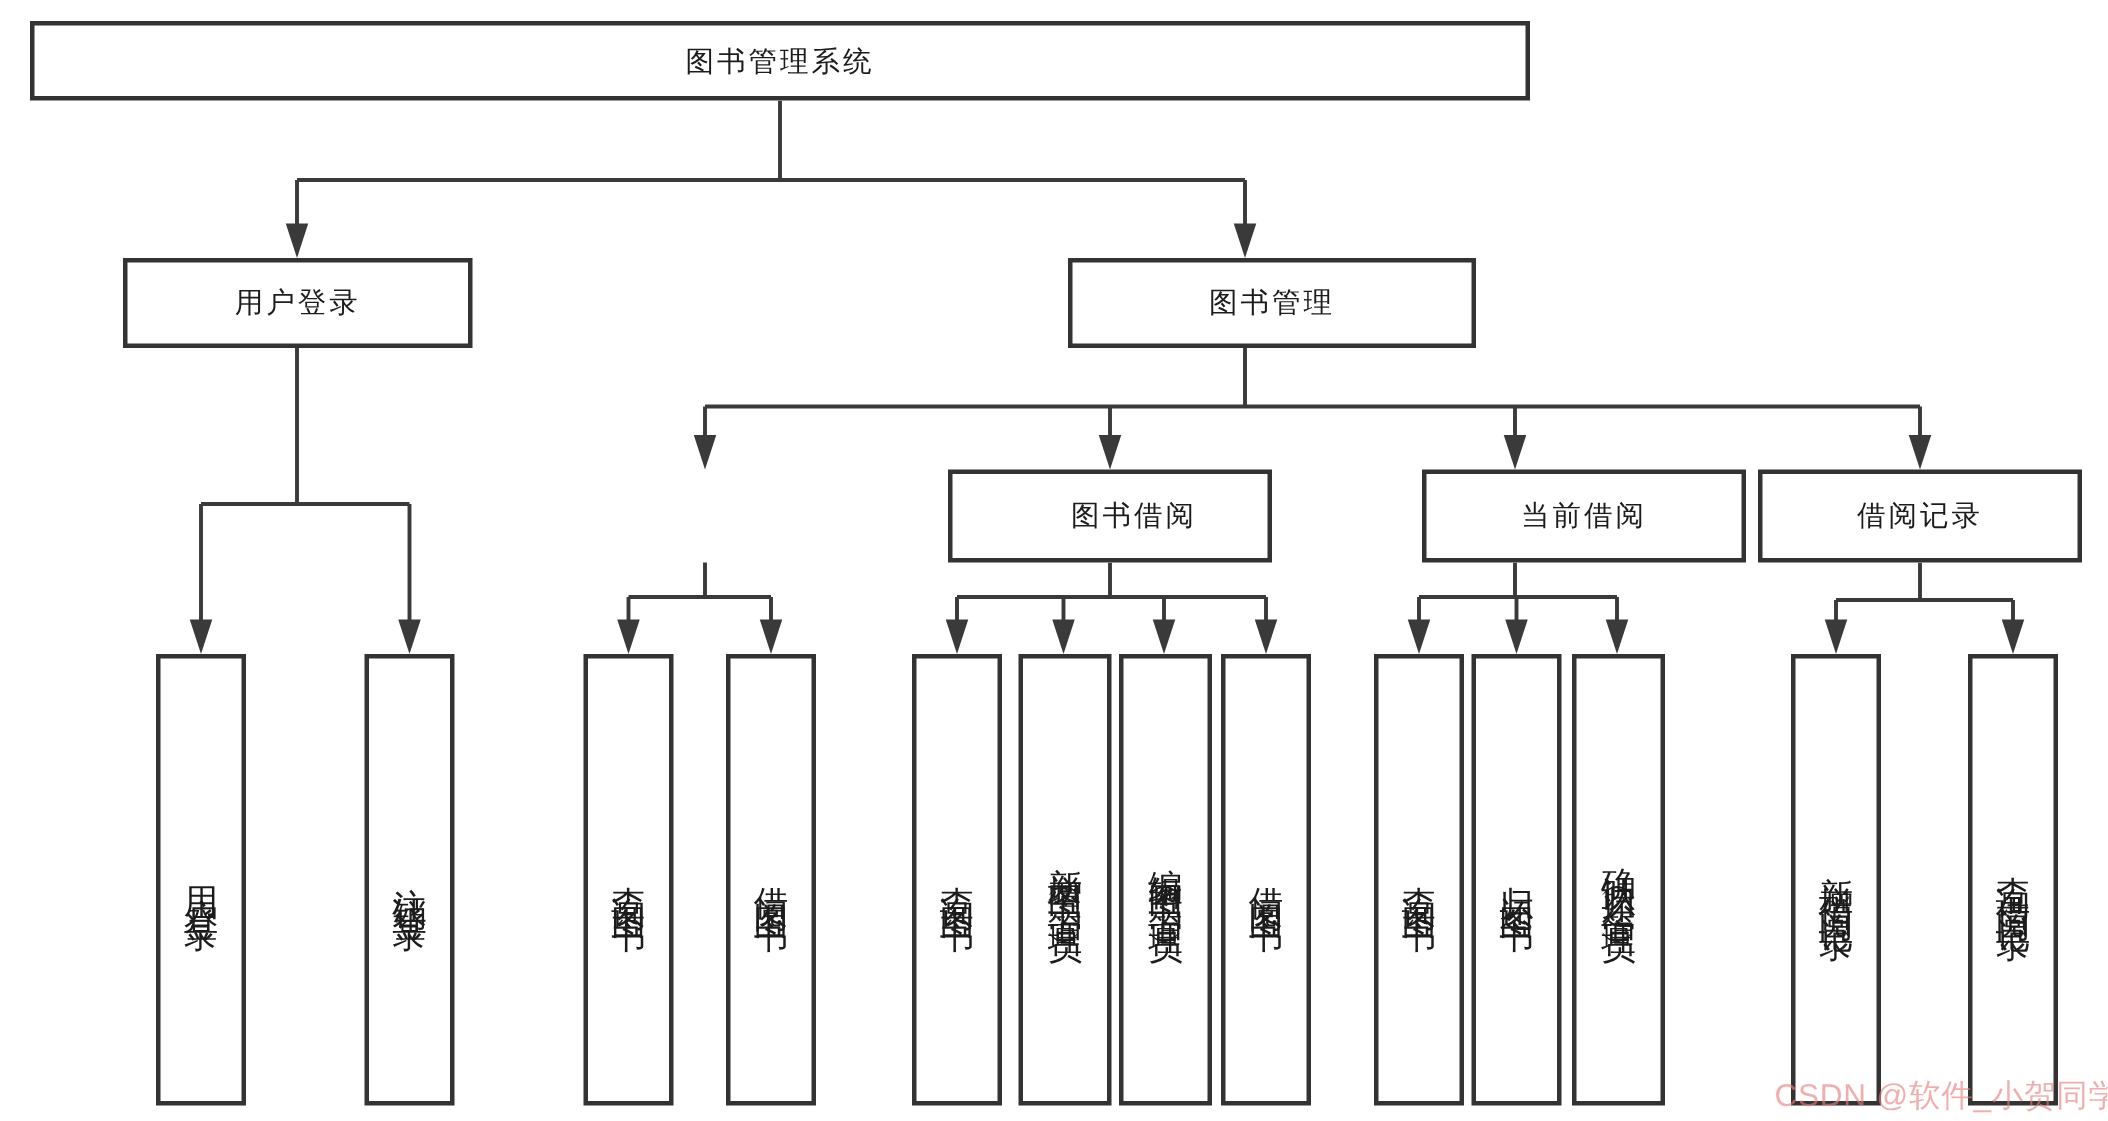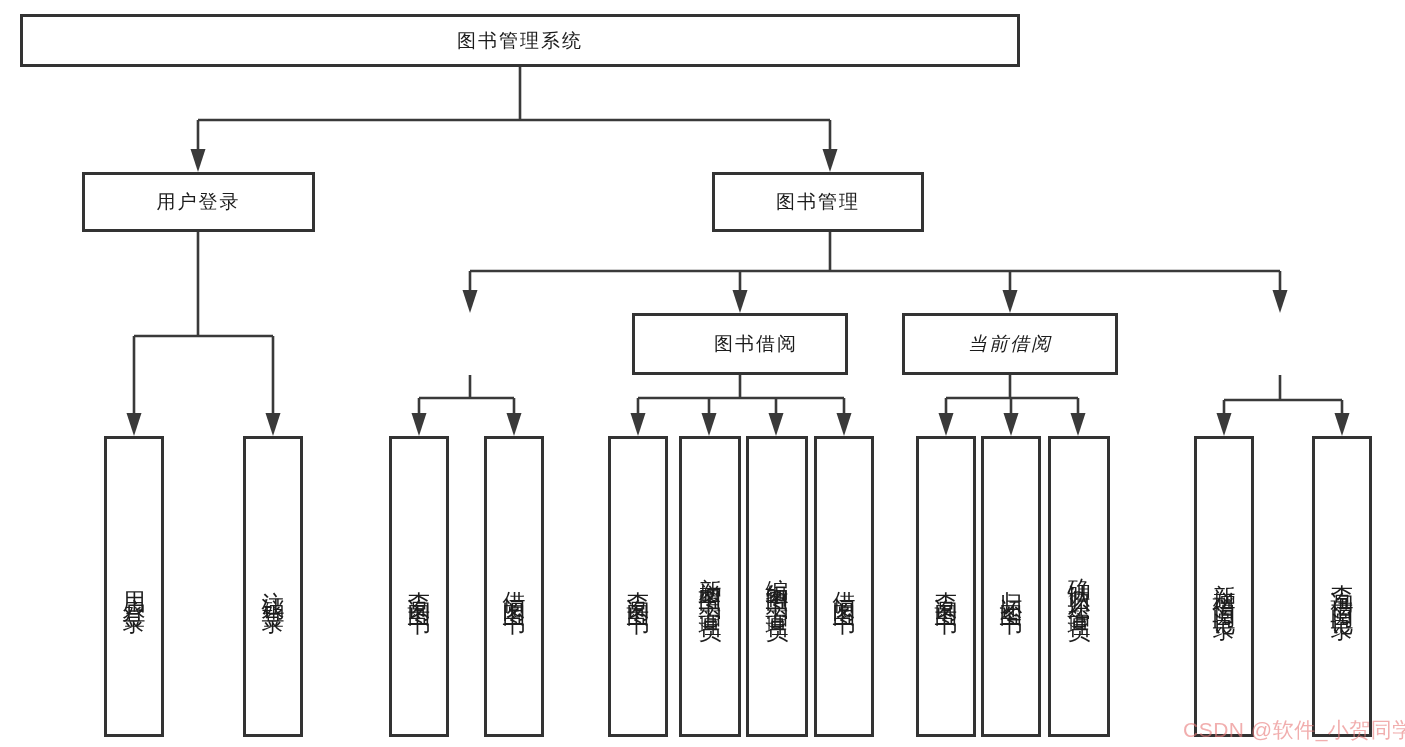--- a/index.html
+++ b/index.html
@@ -32,23 +32,23 @@
   .h-box { font-size: 19px; letter-spacing: 2px; white-space: nowrap; }
   .v-box {
     writing-mode: vertical-rl;
     text-orientation: mixed;
     font-size: 23px;
     letter-spacing: 7px;
     line-height: 1;
   }
   .root-box   { left: 20px;  top: 14px;  width: 1000px; height: 53px; }
   .lvl2-a     { left: 82px;  top: 172px; width: 233px;  height: 60px; }
-  .lvl2-b     { left: 712px; top: 172px; width: 212px;  height: 60px; }
+  .lvl2-b     { left: 712px; top: 172px; width: 272px;  height: 60px; }
   .lvl3       { top: 313px; width: 216px; height: 62px; }
-  .g0 { left: 362px; }  .g1 { left: 632px; padding-left: 32px; }  .g2 { left: 902px; font-style: italic; }  .g3 { left: 1172px; }
+  .g0 { left: 362px; }  .g1 { left: 632px; padding-left: 32px; }  .g2 { left: 948px; }  .g3 { left: 1172px; }
   .leaf { top: 436px; width: 60px; height: 301px; }
   .leaf-wide { width: 62px; letter-spacing: 6px; }
   .l1  { left: 104px; }  .l2  { left: 243px; }
   .l3  { left: 389px; }  .l4  { left: 484px; }
   .l5  { left: 608px; }  .l6  { left: 679px; }
   .l7  { left: 746px; }  .l8  { left: 814px; }
   .l9  { left: 916px; }  .l10 { left: 981px; }
   .l11 { left: 1048px; }
   .l12 { left: 1194px; } .l13 { left: 1312px; }
   .watermark {
@@ -107,20 +107,21 @@
     </g>
   </svg>
 
   <div class="box h-box root-box">图书管理系统</div>
 
   <div class="box h-box lvl2-a">用户登录</div>
   <div class="box h-box lvl2-b">图书管理</div>
 
   <div class="box h-box lvl3 g1">图书借阅</div>
   <div class="box h-box lvl3 g2">当前借阅</div>
+  <div class="box h-box lvl3 g3">借阅记录</div>
 
   <div class="box v-box leaf l1">用户登录</div>
   <div class="box v-box leaf l2">注销登录</div>
 
   <div class="box v-box leaf l3">查询图书</div>
   <div class="box v-box leaf l4">借阅图书</div>
 
   <div class="box v-box leaf l5">查询图书</div>
   <div class="box v-box leaf leaf-wide l6">新增图书（管理员）</div>
   <div class="box v-box leaf leaf-wide l7">编辑图书（管理员）</div>

